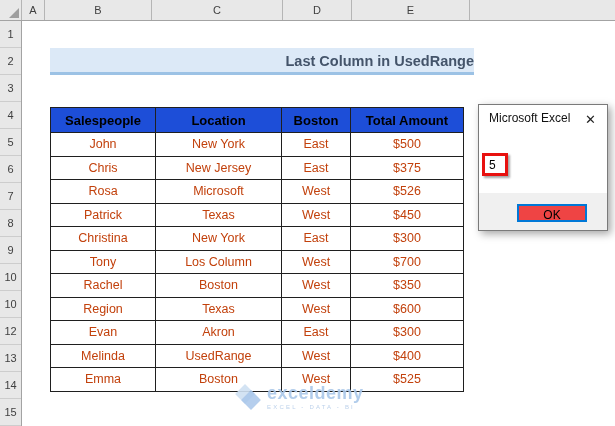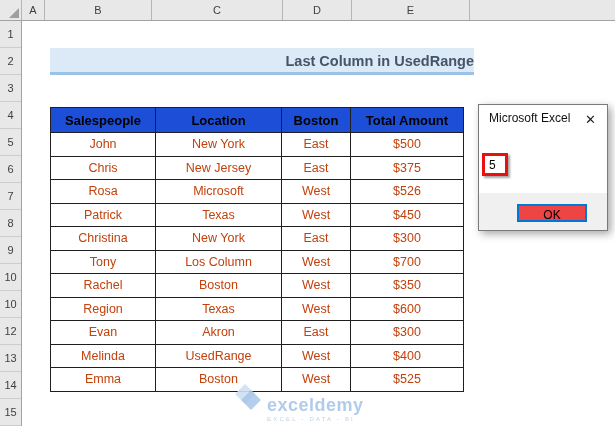--- a/index.html
+++ b/index.html
@@ -38,21 +38,21 @@
 
   
   .watermark { position:absolute; left:236px; top:384px; display:flex; align-items:flex-start;
                gap:5px; z-index:3; pointer-events:none; opacity:0.9; }
   .wm-logo { position:relative; width:26px; height:27px; }
   .wm-d1 { position:absolute; left:2px; top:3px; width:14px; height:14px;
            background:#cfe0f2; transform:rotate(45deg); }
   .wm-d2 { position:absolute; left:8px; top:9px; width:14px; height:14px;
            background:#9fc0e8; transform:rotate(45deg); opacity:.85; }
   .wm-text { font-size:18px; font-weight:bold; color:#a9c7e9; line-height:18px;
-             letter-spacing:0.5px;margin-top:12px; }
+             letter-spacing:0.5px; }
   .wm-tag  { font-size:6px; color:#b6cde9; letter-spacing:2.2px; margin-top:2px; }
 
   
   .dialog { position:absolute; left:478px; top:104px; width:130px; height:127px;
             background:#ffffff; border:1px solid #7a7a7a;
             box-shadow:3px 3px 8px rgba(0,0,0,0.35); z-index:10; }
   .dlg-titlebar { position:absolute; left:0; top:0; right:0; height:26px;
                   display:flex; align-items:center; }
   .dlg-title { font-size:12px; color:#111; padding-left:10px; flex:1; }
   .dlg-close { font-size:13px; color:#222; padding:2px 11px 0 0; cursor:default; }

